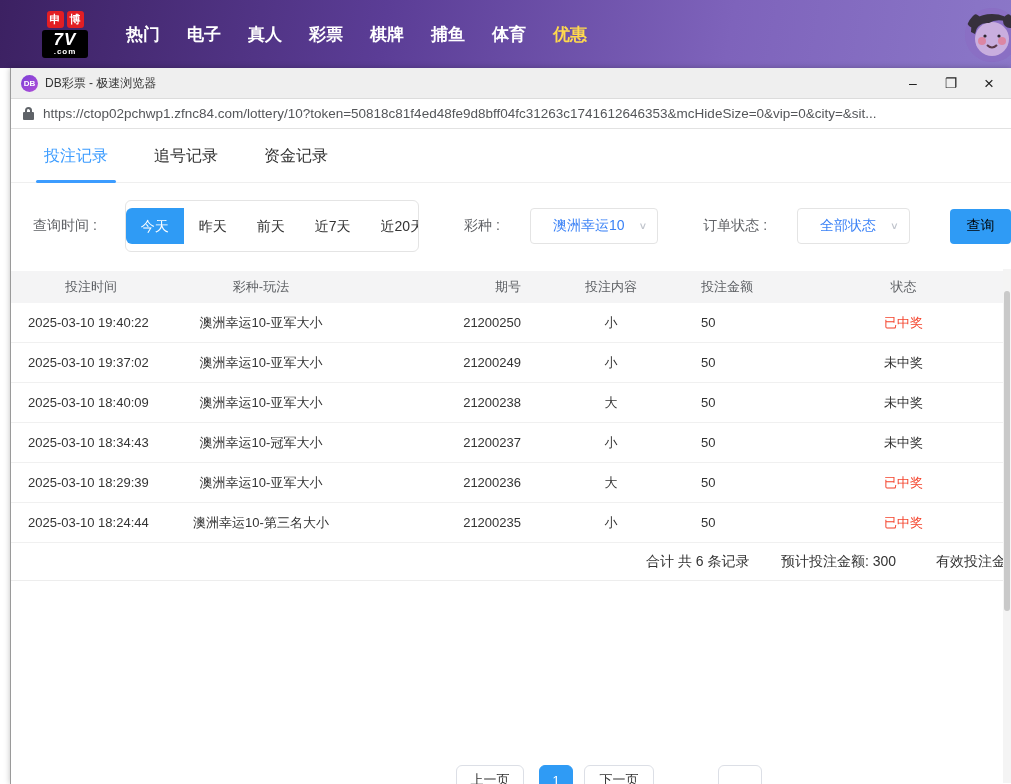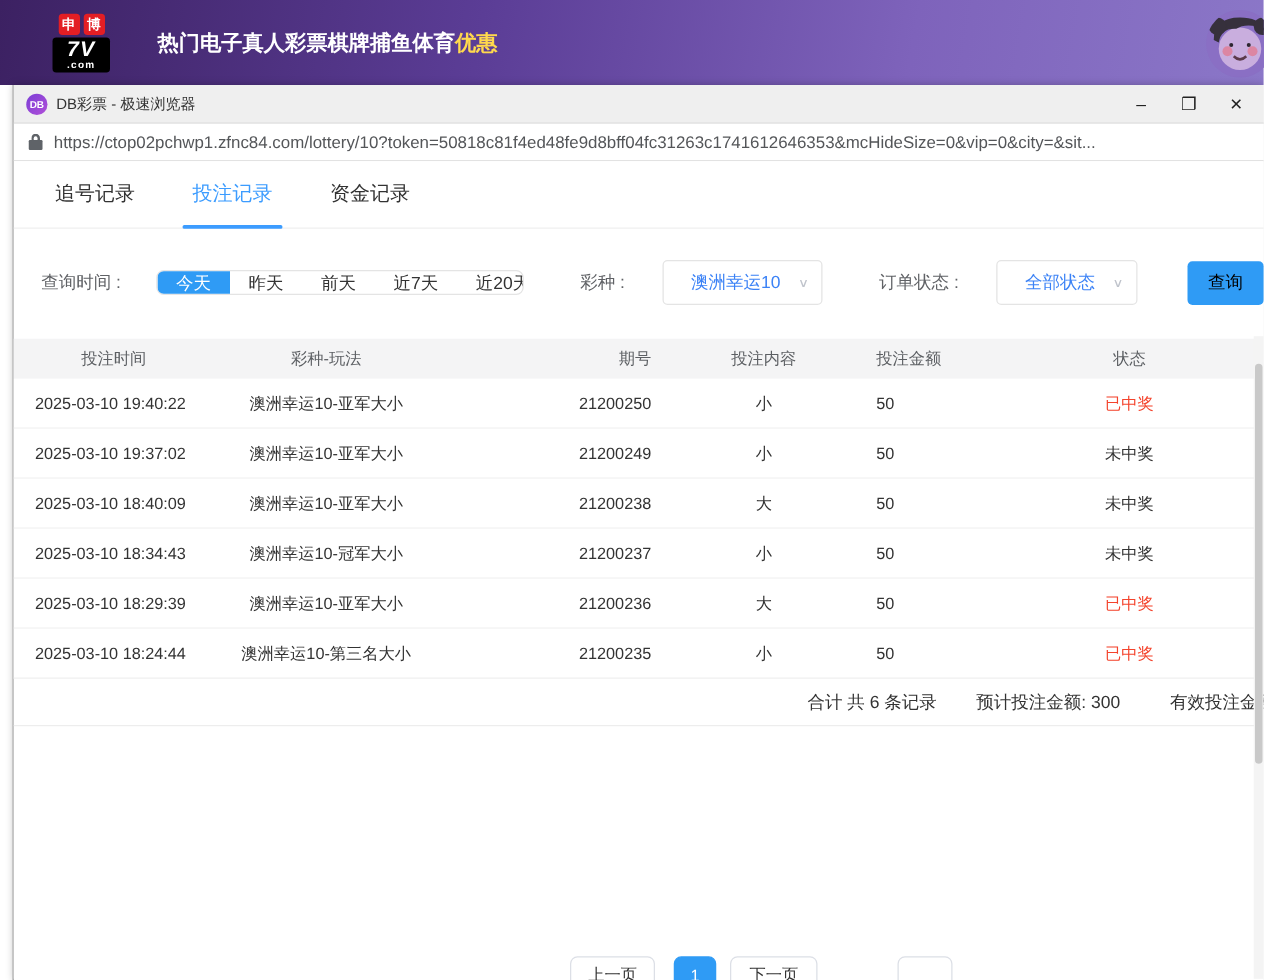--- a/index.html
+++ b/index.html
@@ -11,21 +11,21 @@
     background:linear-gradient(100deg,#3c2162 0%,#5b3d96 38%,#7e63bb 72%,#8b77c8 100%);
     display:flex; align-items:center; }
   .logo { margin-left:40px; width:50px; display:flex; flex-direction:column; align-items:center; }
   .logo-badges { display:flex; gap:3px; margin-bottom:2px; }
   .logo-badge { width:17px; height:17px; background:#e31e24; border-radius:3px; color:#fff;
     font-size:11px; font-weight:bold; display:flex; align-items:center; justify-content:center; }
   .logo-main { width:46px; background:#000; border-radius:3px; color:#fff; text-align:center;
     padding:1px 0 2px; line-height:1; }
   .logo-7v { font-size:17px; font-weight:bold; font-style:italic; letter-spacing:1px; }
   .logo-com { font-size:8px; font-weight:bold; letter-spacing:1px; }
-  .nav-items { display:flex; margin-left:36px; }
+  .nav-items { display:flex; margin-left:36px; gap:27px; }
   .nav-item { color:#fff; font-size:17px; font-weight:bold; cursor:pointer; white-space:nowrap; }
   .nav-item.hl { color:#ffd94d; }
   .avatar { position:absolute; right:-8px; top:8px; width:54px; height:54px; border-radius:50%;
     overflow:hidden; background:#8a6fc4; }
 
   
   .win { position:absolute; left:10px; top:68px; width:1001px; height:716px; background:#fff;
     border-left:1px solid #9a9a9a; box-shadow:0 0 6px rgba(0,0,0,.25); }
   .titlebar { height:30px; background:#efefef; display:flex; align-items:center; padding:15px 10px;
     border-bottom:1px solid #dcdcdc; }
@@ -51,21 +51,21 @@
   .tab { font-size:16px; color:#333; margin-left:30px; width:80px; text-align:center;
     cursor:pointer; position:relative; height:54px; line-height:54px; }
   .tab:first-child { margin-left:25px; }
   .tab.active { color:#3c9cff; }
   .tab.active::after { content:""; position:absolute; left:0; bottom:0; width:80px; height:3px;
     background:#3c9cff; border-radius:2px; }
 
   .filters { position:absolute; left:0; top:79px; width:100%; height:36px; display:flex;
     align-items:center; font-size:14px; color:#606266;gap:20px; }
   .f-label { margin-left:22px; white-space:nowrap; }
-  .seg { margin-left:8px; height:20px; border:1px solid #e4e4e4; border-radius:6px; display:flex;
+  .seg { margin-left:8px; height:52px; border:1px solid #e4e4e4; border-radius:6px; display:flex;
     align-items:center; overflow:hidden; background:#fff; }
   .seg-item { padding:0 15px; height:36px; line-height:36px; color:#333; cursor:pointer; white-space:nowrap; }
   .seg-item.active { background:#2f9bf5; color:#fff; border-radius:6px 0 0 6px; }
   .seg-sep { width:1px; height:14px; background:#e6e6e6; }
   .select { margin-left:10px; height:36px; border:1px solid #e4e4e4; border-radius:4px;
     display:flex; align-items:center; padding:0 10px 0 22px; background:#fff; cursor:pointer; }
   .select .val { color:#3b82f6; white-space:nowrap; }
   .select .chev { margin-left:14px; color:#c0c4cc; font-size:12px; transform:scaleY(.8); }
   .gap1 { margin-left:25px; }
   .btn-query { margin-left:20px; width:74px; height:35px; background:#2f9bf5; border:none;
@@ -163,22 +163,22 @@
     <div class="lock">
       <div class="shackle"></div>
         <div class="body"></div>
     </div>
     <div class="url-text">https://ctop02pchwp1.zfnc84.com/lottery/10?token=50818c81f4ed48fe9d8bff04fc31263c1741612646353&amp;mcHideSize=0&amp;vip=0&amp;city=&amp;sit...</div>
   </div>
 
   <div class="content">
 
     <div class="tabs">
+      <div class="tab active">投注记录</div>
       <div class="tab">追号记录</div>
-      <div class="tab active">投注记录</div>
       <div class="tab">资金记录</div>
     </div>
 
     <div class="filters">
       <span class="f-label">查询时间 :</span>
       <div class="seg">
         <span class="seg-item active">今天</span>
         <span class="seg-item">昨天</span>
         <span class="seg-sep"></span>
         <span class="seg-item">前天</span>

